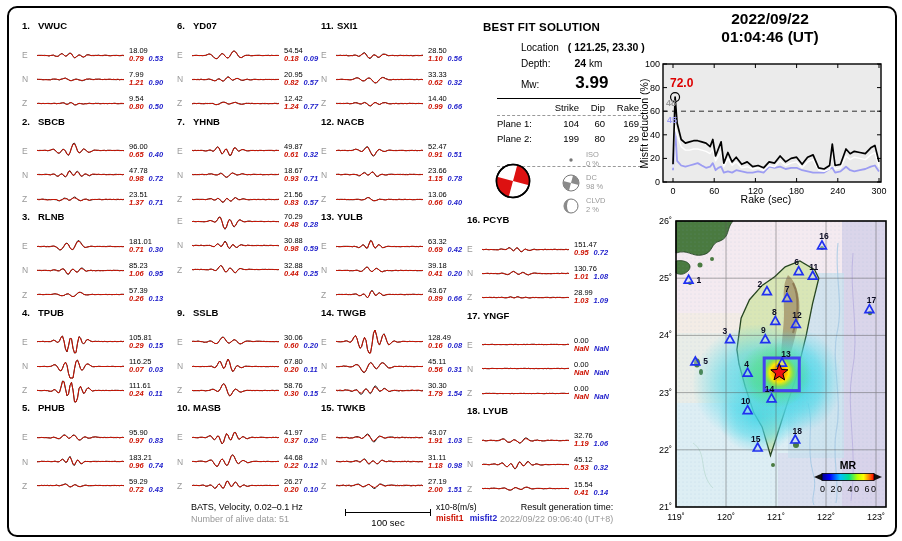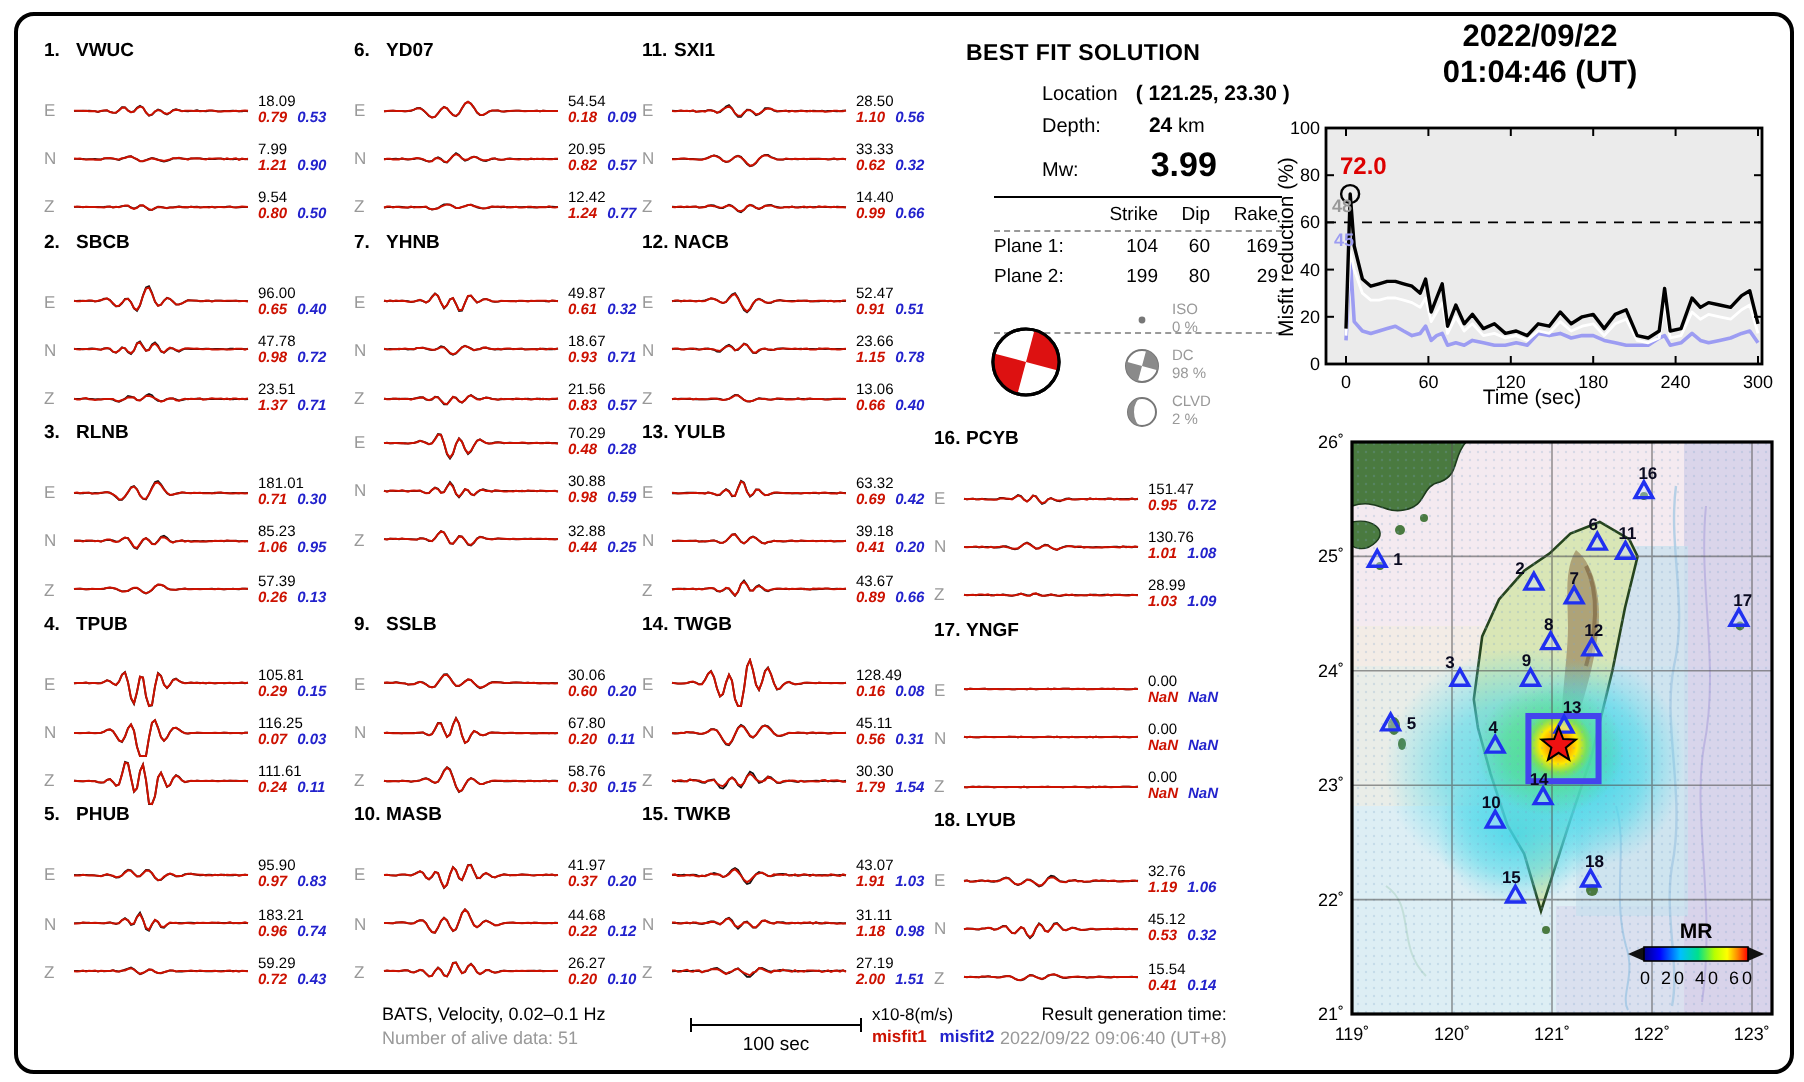--- a/index.html
+++ b/index.html
@@ -838,21 +838,21 @@
         <line x1="197.8" y1="8" x2="197.8" y2="12" stroke="#000" stroke-width="1"></line>
         <text x="197.8" y="138" text-anchor="middle" font-size="9" fill="#000">240</text>
         <line x1="239" y1="126" x2="239" y2="122" stroke="#000" stroke-width="1"></line>
         <line x1="239" y1="8" x2="239" y2="12" stroke="#000" stroke-width="1"></line>
         <text x="239" y="138" text-anchor="middle" font-size="9" fill="#000">300</text>
         <rect x="23" y="8" width="218" height="118" fill="none" stroke="#000" stroke-width="1.4"></rect>
         <text x="30" y="31" font-size="12" font-weight="bold" fill="#dd0000">72.0</text>
         <text x="26" y="50" font-size="9" font-weight="bold" fill="#999999">48</text>
         <text x="27" y="67" font-size="9" font-weight="bold" fill="#9c9cf2">45</text>
       </svg></div>
-  <div id="misfit-xlabel">Time (sec)</div>
+  <div id="misfit-xlabel">Rake (sec)</div>
 
   <div id="map-wrap">
     <svg id="map-svg" width="260" height="322" viewBox="0 0 260 322">
       <defs>
         <pattern id="dots" width="4" height="4" patternUnits="userSpaceOnUse">
           <circle cx="1" cy="1" r="0.6" fill="#7aa0c8" opacity="0.45"></circle>
         </pattern>
         <radialGradient id="gCyan">
           <stop offset="0%" stop-color="#3cd4e6" stop-opacity="0.85"></stop>
           <stop offset="55%" stop-color="#4fd9ea" stop-opacity="0.6"></stop>

